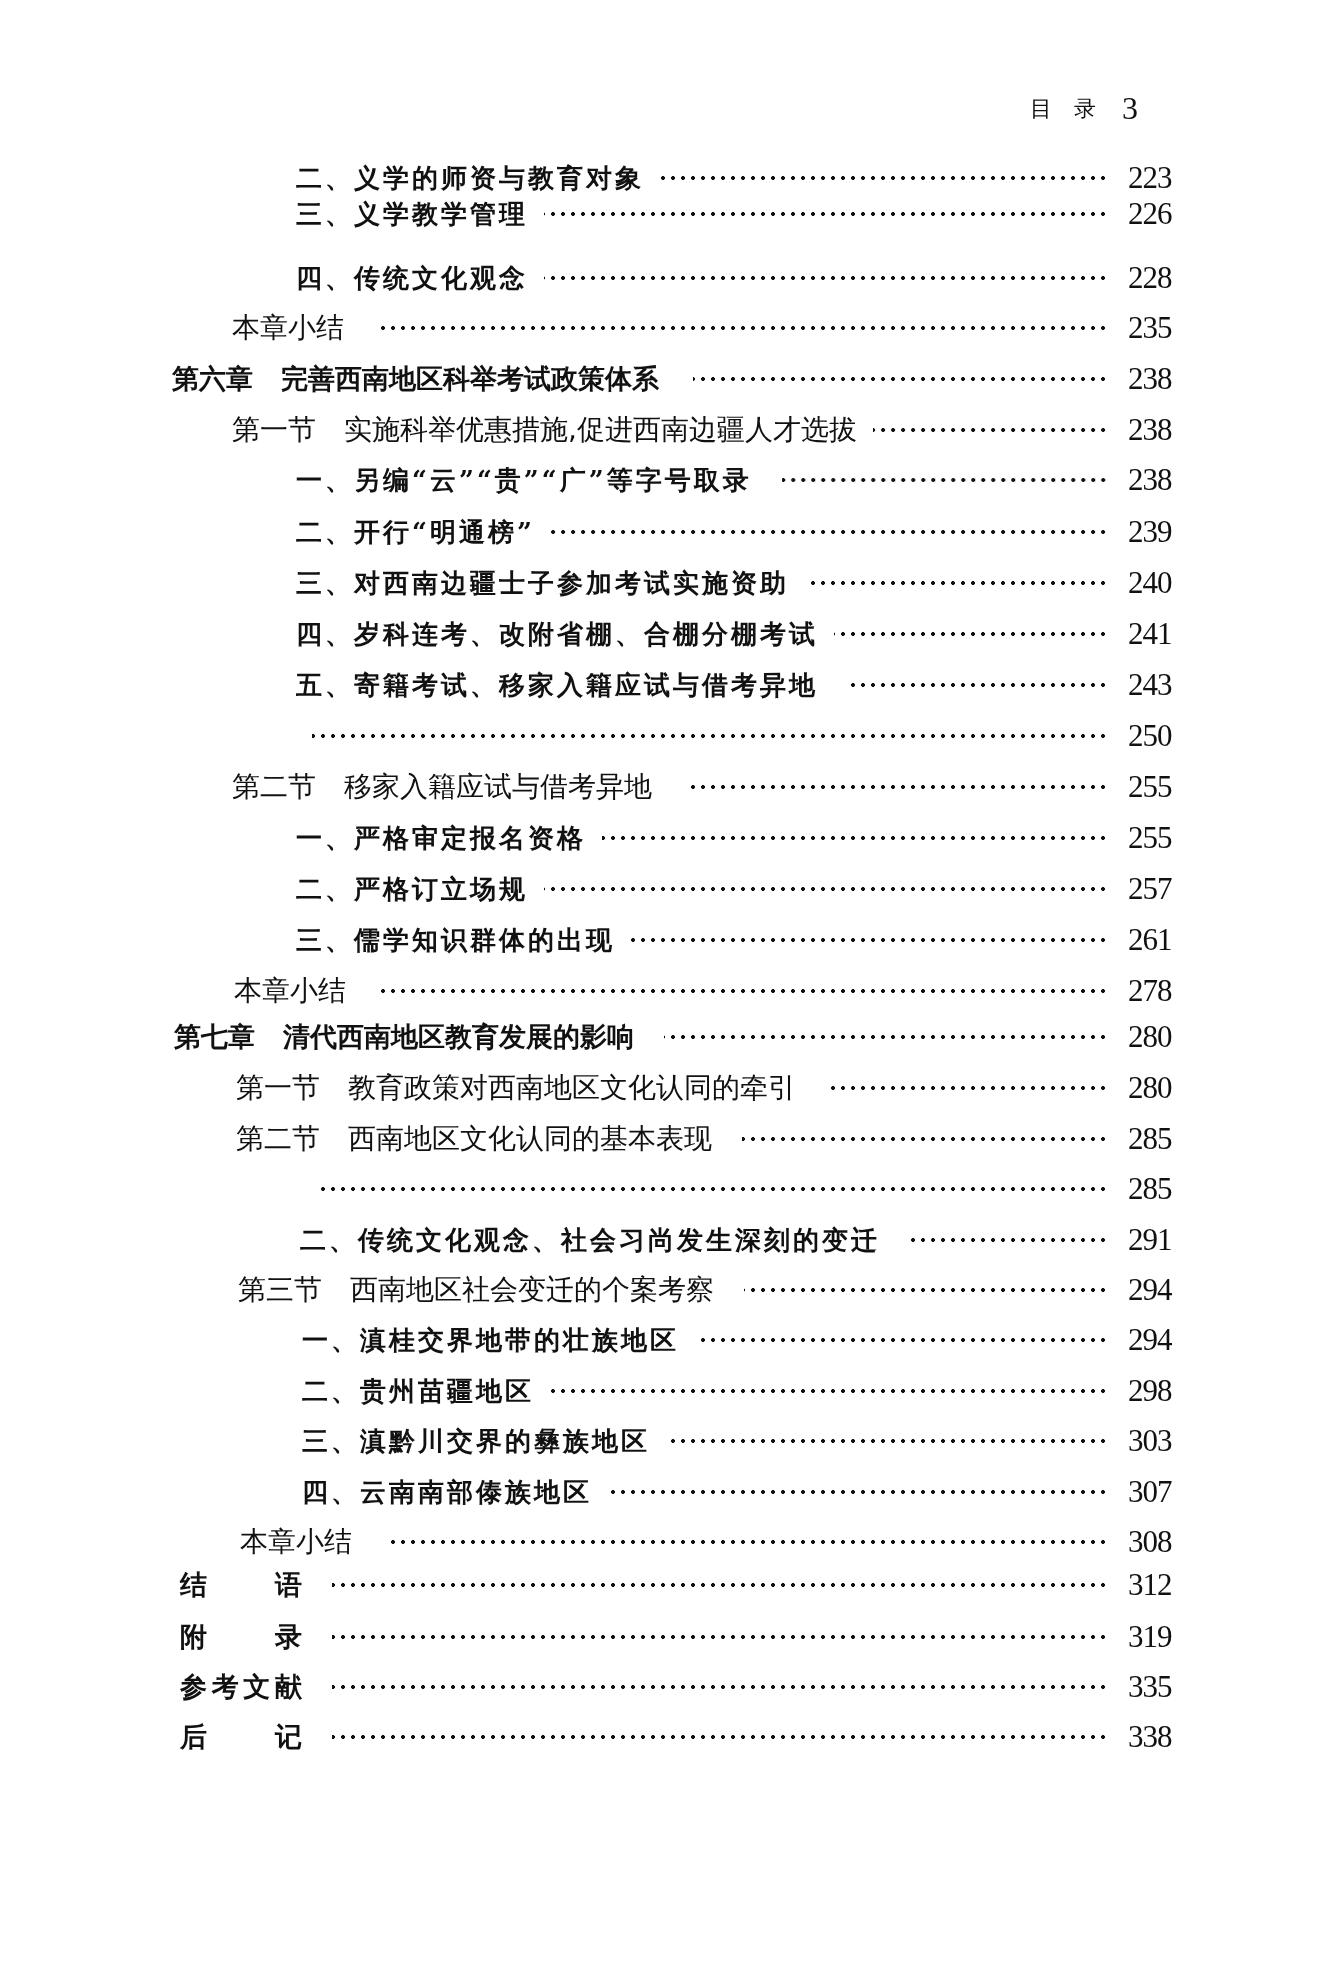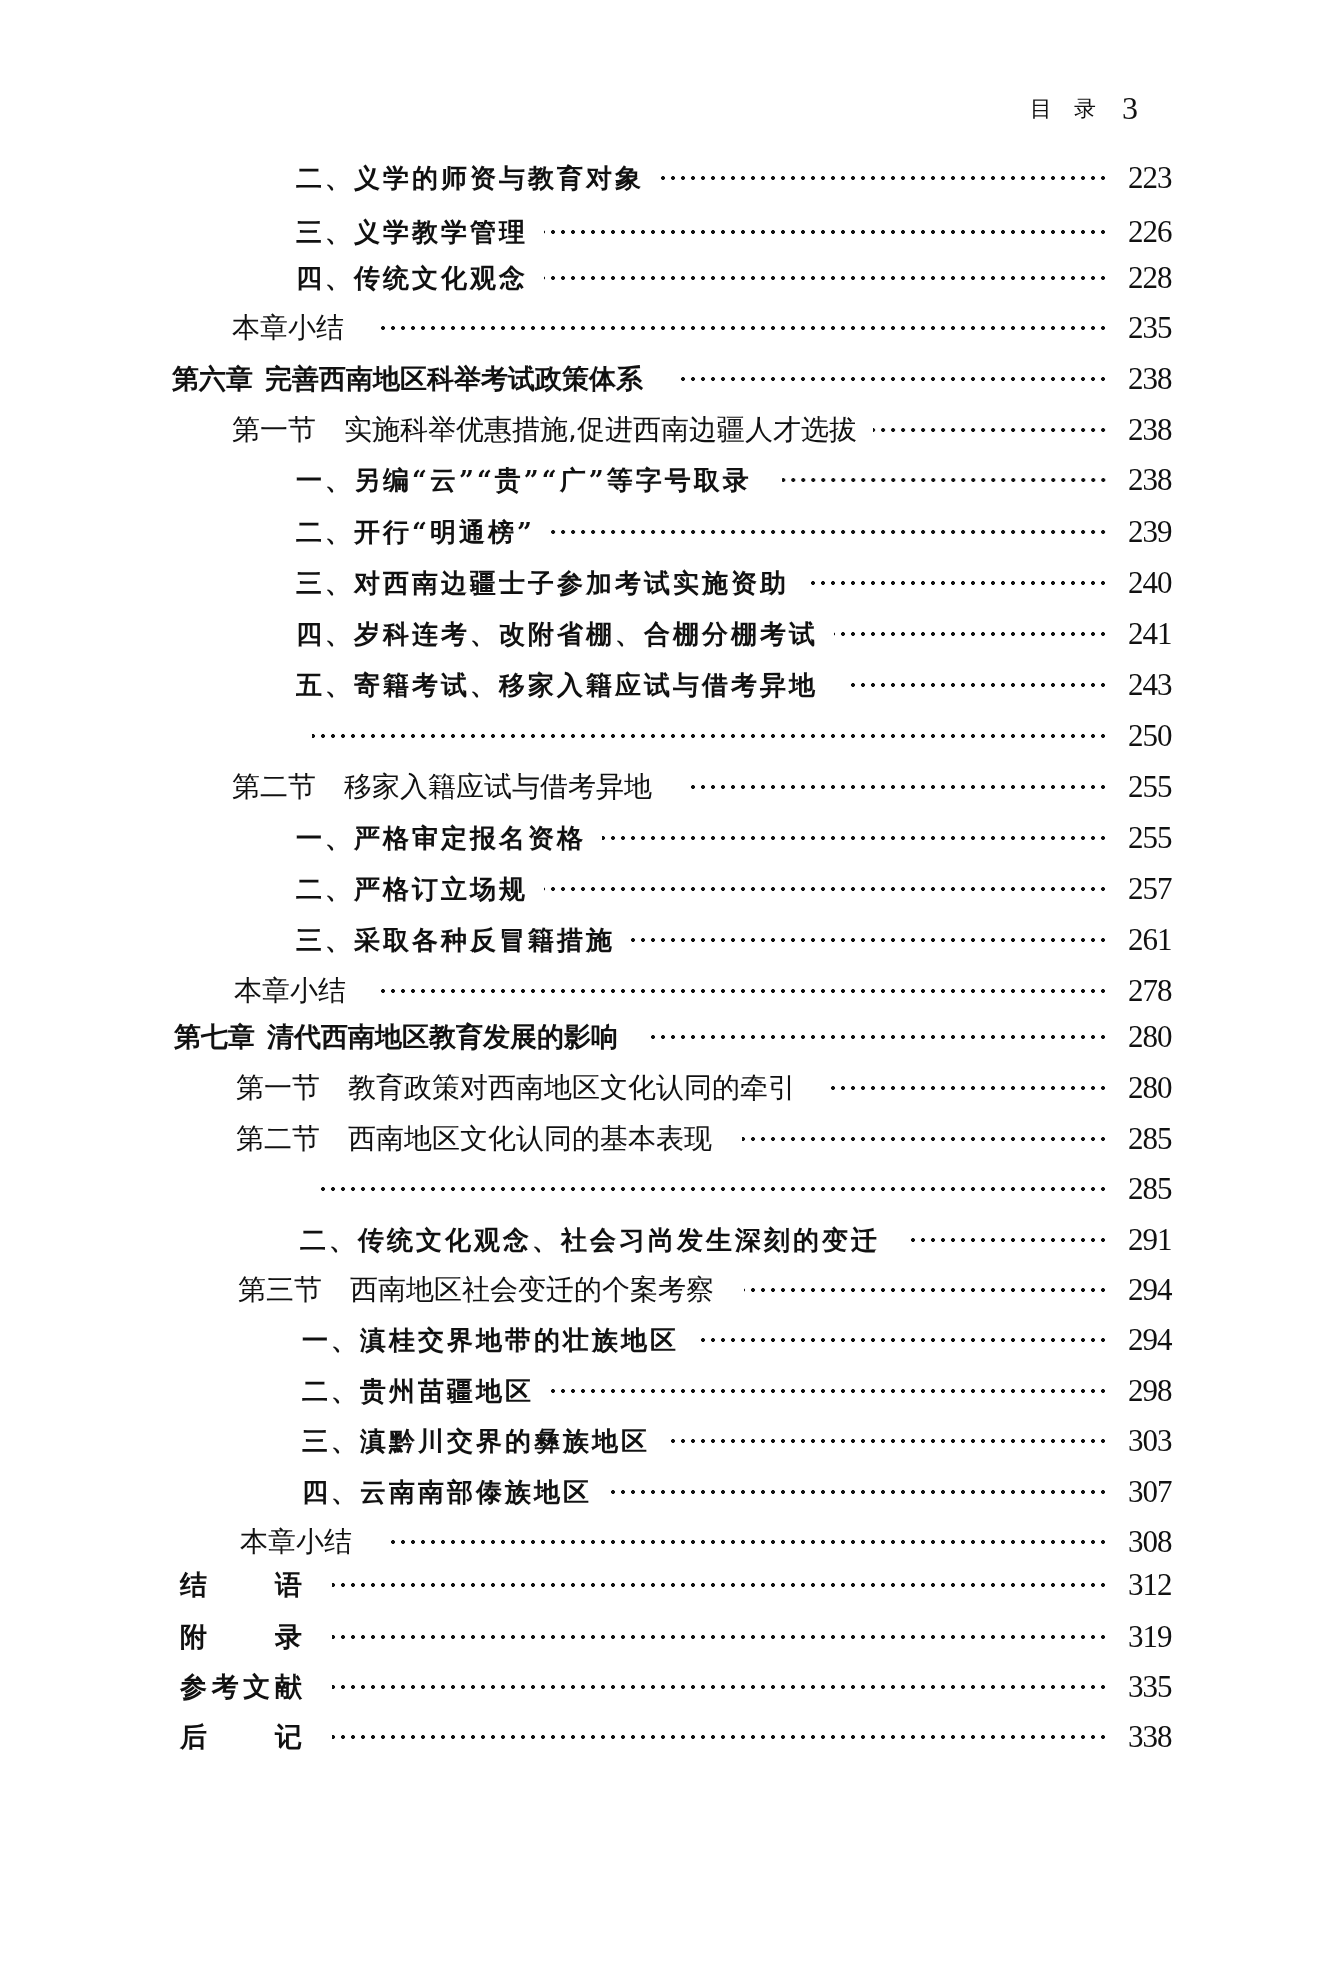--- a/index.html
+++ b/index.html
@@ -29,21 +29,21 @@
     background-image: radial-gradient(circle, #111 1.8px, transparent 2.2px);
     background-size: 10px 6px; background-repeat: repeat-x; background-position: right center;
   }
   .row .page {
     width: 56px; flex: none; font-family: "Liberation Serif", serif; font-size: 31px;
     letter-spacing: -1px; line-height: 44px;
   }
   .row .rightpad { width: 150px; flex: none; }
 
   .lvl-chapter .label { font-family: "DejaVu Sans", sans-serif; font-weight: bold; font-size: 27px; }
-  .lvl-chapter .num { margin-right: 12px; }
+  .lvl-chapter .num { margin-right: 28px; }
   .lvl-section .label { font-family: "DejaVu Sans", sans-serif; font-weight: normal; font-size: 28px; }
   .lvl-section .num { margin-right: 28px; }
   .lvl-item .label { font-family: "DejaVu Serif", serif; font-weight: bold; font-size: 26px; letter-spacing: 3px; }
   .lvl-summary .label { font-family: "DejaVu Sans", sans-serif; font-size: 28px; }
   .lvl-end .label { font-family: "DejaVu Sans", sans-serif; font-weight: bold; font-size: 27px; width: 122px; display: flex; justify-content: space-between; }
 </style>
 </head>
 <body>
 
 <div class="header">
@@ -55,21 +55,21 @@
 
 <div class="toc">
 
   <div class="row lvl-item" style="top:156px">
     <span style="width:296px;flex:none"></span>
     <span class="label">二、义学的师资与教育对象</span>
     <span class="leader"></span>
     <span class="page">223</span>
     <span class="rightpad"></span>
   </div>
-  <div class="row lvl-item" style="top:210px">
+  <div class="row lvl-item" style="top:192px">
     <span style="width:296px;flex:none"></span>
     <span class="label">三、义学教学管理</span>
     <span class="leader"></span>
     <span class="page">226</span>
     <span class="rightpad"></span>
   </div>
   <div class="row lvl-item" style="top:256px">
     <span style="width:296px;flex:none"></span>
     <span class="label">四、传统文化观念</span>
     <span class="leader"></span>
@@ -157,21 +157,21 @@
   </div>
   <div class="row lvl-item" style="top:867px">
     <span style="width:296px;flex:none"></span>
     <span class="label">二、严格订立场规</span>
     <span class="leader"></span>
     <span class="page">257</span>
     <span class="rightpad"></span>
   </div>
   <div class="row lvl-item" style="top:918px">
     <span style="width:296px;flex:none"></span>
-    <span class="label">三、采取各种反冒籍措施</span>
+    <span class="label">三、儒学知识群体的出现</span>
     <span class="leader"></span>
     <span class="page">261</span>
     <span class="rightpad"></span>
   </div>
   <div class="row lvl-summary" style="top:969px">
     <span style="width:234px;flex:none"></span>
     <span class="label">本章小结</span>
     <span class="leader" style="margin-left:34px"></span>
     <span class="page">278</span>
     <span class="rightpad"></span>

